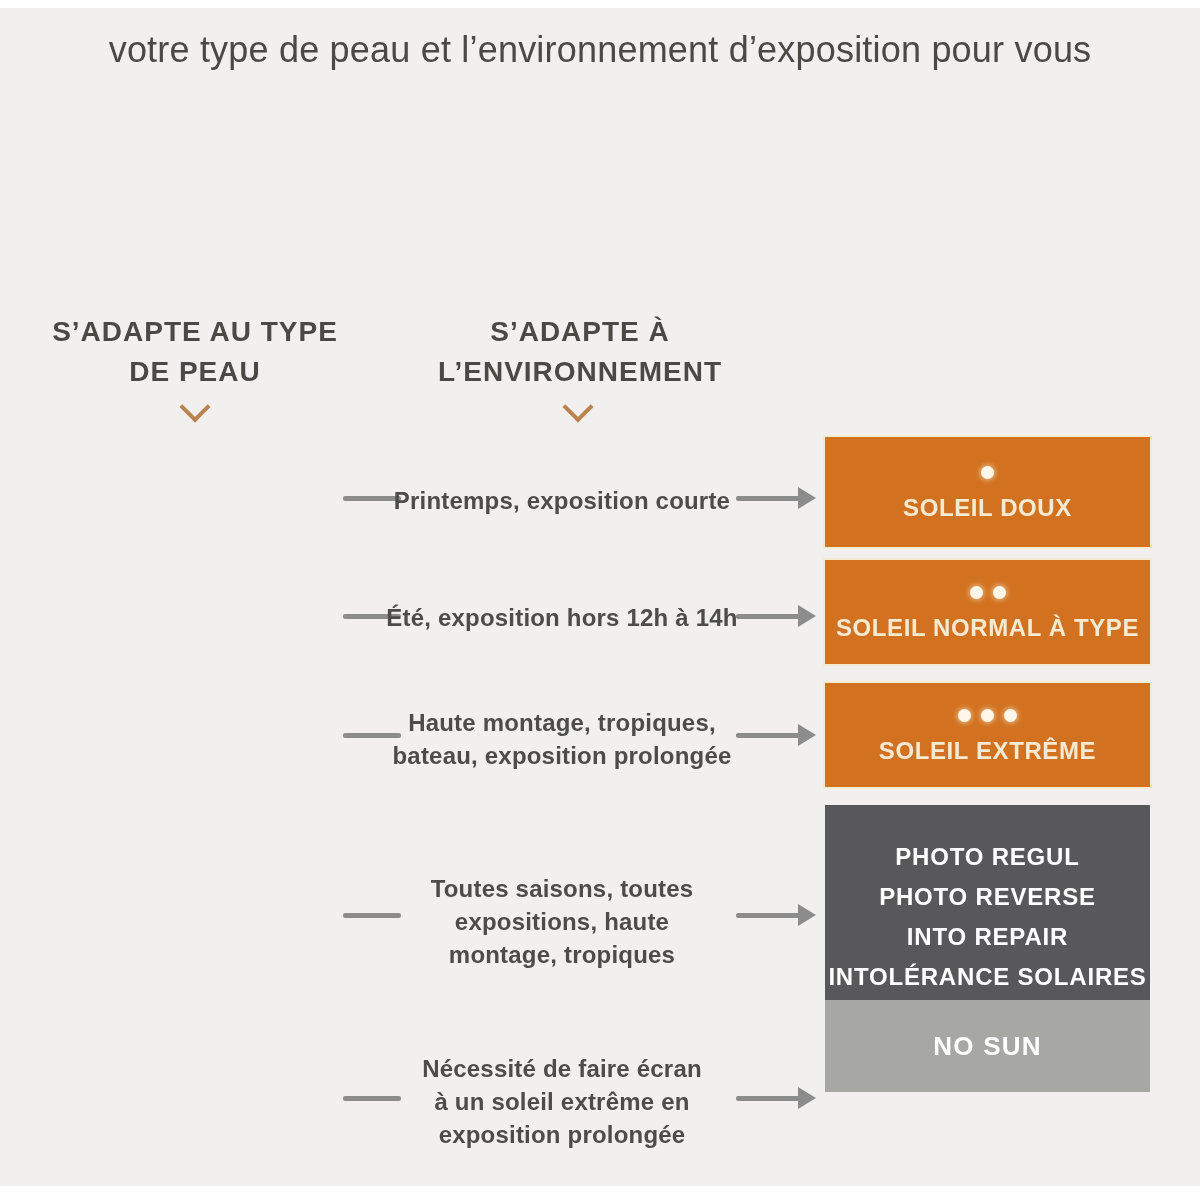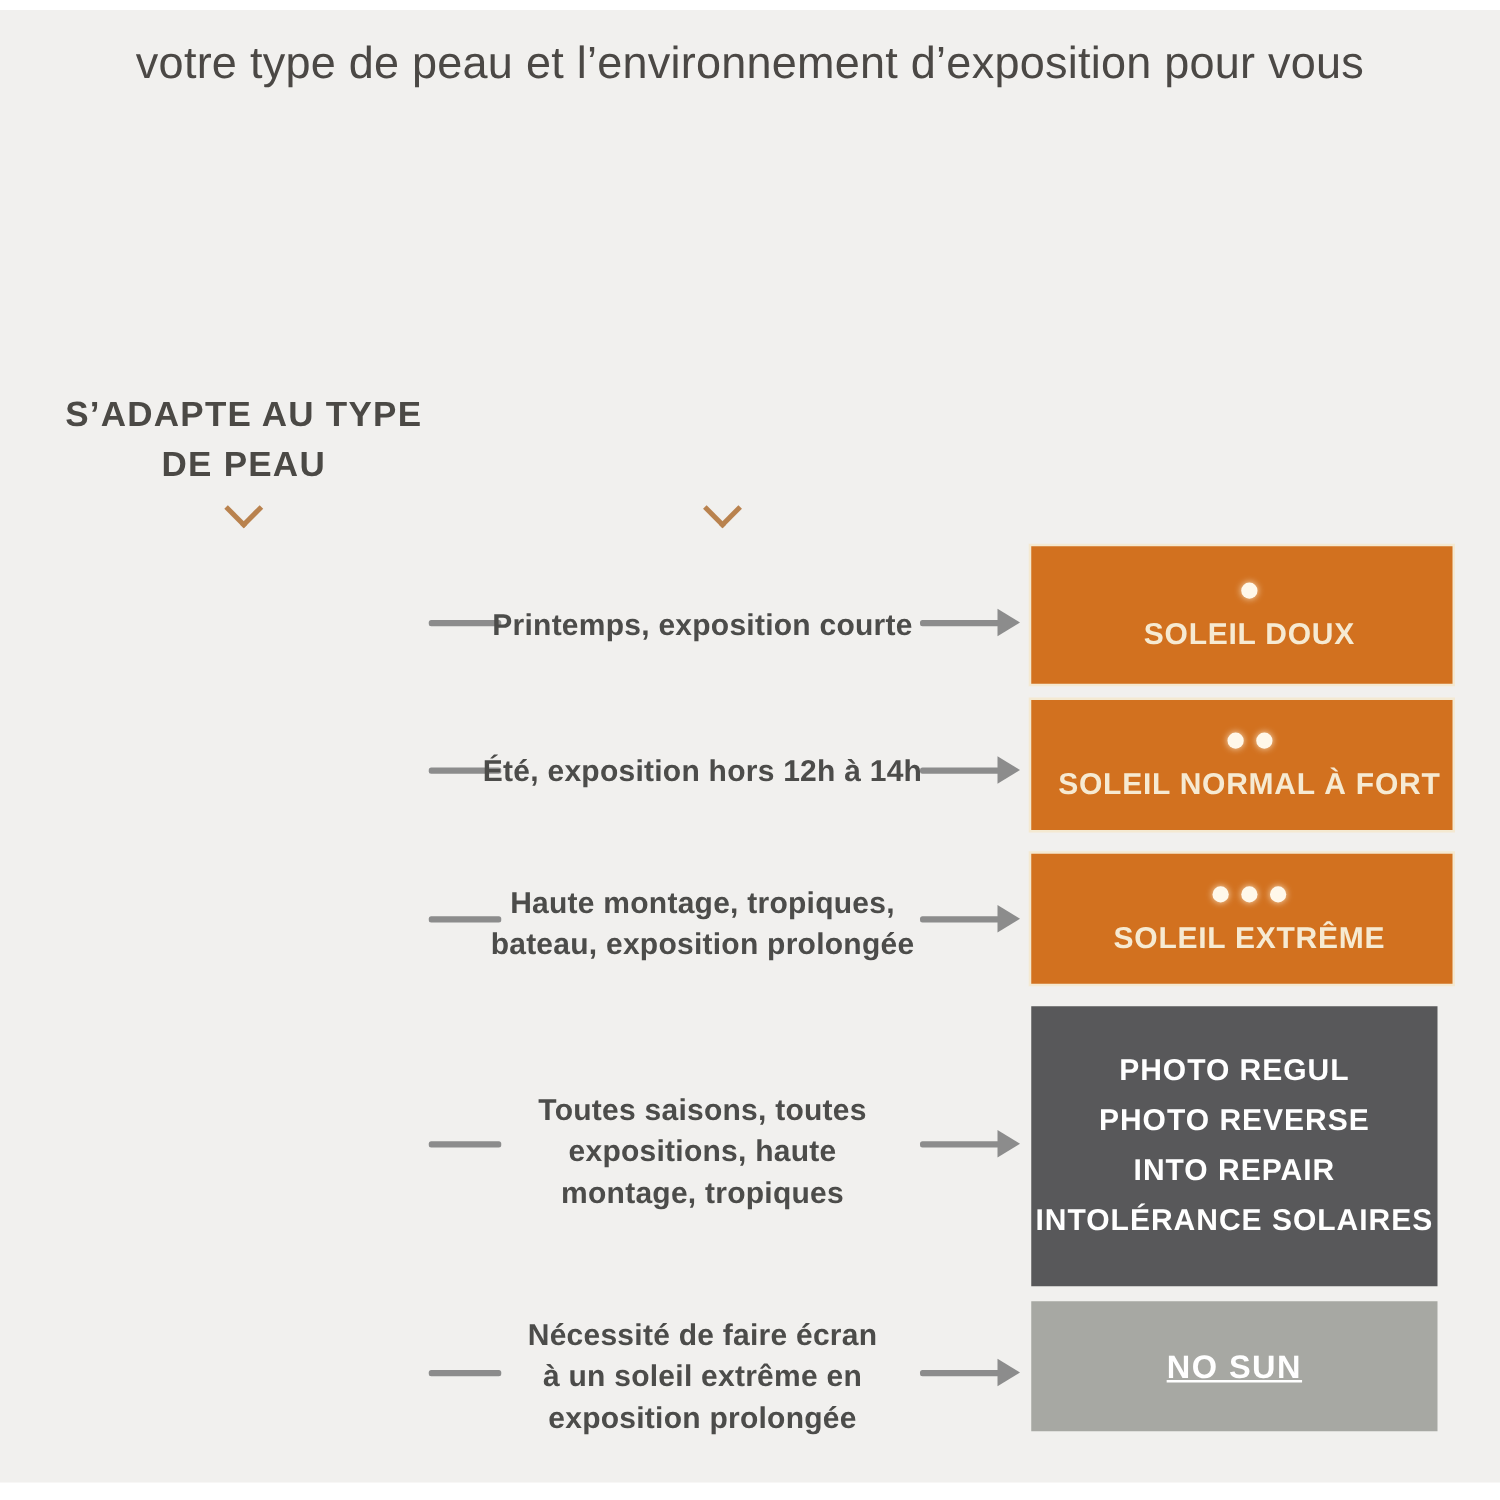--- a/index.html
+++ b/index.html
@@ -34,33 +34,33 @@
   }
   .chevron.skin{left:184px;top:396px;}
   .chevron.env{left:567px;top:396px;}
   
   .box{
     position:absolute;display:flex;flex-direction:column;
     align-items:center;justify-content:center;text-align:center;
     white-space:pre-line;font-weight:700;
   }
   .box.orange{background:var(--orange,#d2711f);color:#f6ead2;
-    box-shadow:0 0 0 2px rgba(246,227,186,0.55);padding-left:12px;}
+    box-shadow:0 0 0 2px rgba(246,227,186,0.55);}
   .box.dark{background:var(--dark,#58585a);color:#ffffff;}
   .box.light{background:var(--light,#a7a8a3);color:#ffffff;}
   .skin-box-0{left:45px;top:437px;width:293px;height:352px;
     font-size:29px;line-height:42px;letter-spacing:0.5px;}
   .skin-box-1{left:45px;top:808px;width:293px;height:340px;
     font-size:28px;line-height:42px;letter-spacing:0.5px;}
   .sol{left:825px;width:325px;}
   .sol-0{top:437px;height:110px;}
   .sol-1{top:560px;height:104px;}
   .sol-2{top:683px;height:104px;}
   .sol-3{top:805px;height:224px;font-size:24px;line-height:40px;letter-spacing:0.8px;}
-  .sol-4{top:1041px;height:104px;font-size:26px;letter-spacing:1.2px;text-decoration:underline;}
+  .sol-4{top:1000px;height:92px;font-size:26px;letter-spacing:1.2px;}
   .sol-label{font-size:24px;letter-spacing:0.6px;}
   .dots{display:flex;align-items:center;justify-content:center;
     height:20px;margin-bottom:12px;}
   .dots:empty{display:none;}
   .dot{width:13px;height:13px;border-radius:50%;margin:0 5px;
     background:#fff8ea;box-shadow:0 0 6px rgba(255,248,230,0.85);}
   
   .situation{
     position:absolute;text-align:center;color:#4c4c4a;
     font-size:24px;line-height:33px;font-weight:600;letter-spacing:0.2px;
@@ -97,20 +97,22 @@
 
 <div class="canvas">
   <div class="bg-paper"></div>
 
   <div class="title">
     <div>votre type de peau et l’environnement d’exposition pour vous</div>
   </div>
 
   <div class="col-header skin">S’ADAPTE AU TYPE
 DE PEAU</div>
+  <div class="col-header env">S’ADAPTE À
+L’ENVIRONNEMENT</div>
   <span class="chevron skin"></span>
   <span class="chevron env"></span>
 
 
   <div class="stub stub-0"></div>
   <div class="stub stub-1"></div>
   <div class="stub stub-2"></div>
   <div class="stub stub-3"></div>
   <div class="stub stub-4"></div>
 
@@ -145,21 +147,21 @@
     <div class="arrow-stem"></div>
       <div class="arrow-head"></div>
   </div>
 
   <div class="box orange sol sol-0">
     <div class="dots"><span class="dot"></span></div>
     <div class="sol-label">SOLEIL DOUX</div>
   </div>
   <div class="box orange sol sol-1">
     <div class="dots"><span class="dot"></span><span class="dot"></span></div>
-    <div class="sol-label">SOLEIL NORMAL À FORT</div>
+    <div class="sol-label">SOLEIL NORMAL À TYPE</div>
   </div>
   <div class="box orange sol sol-2">
     <div class="dots"><span class="dot"></span><span class="dot"></span><span class="dot"></span></div>
     <div class="sol-label">SOLEIL EXTRÊME</div>
   </div>
   <div class="box dark sol sol-3">PHOTO REGUL
 PHOTO REVERSE
 INTO REPAIR
 INTOLÉRANCE SOLAIRES</div>
   <div class="box light sol sol-4">NO SUN</div>

